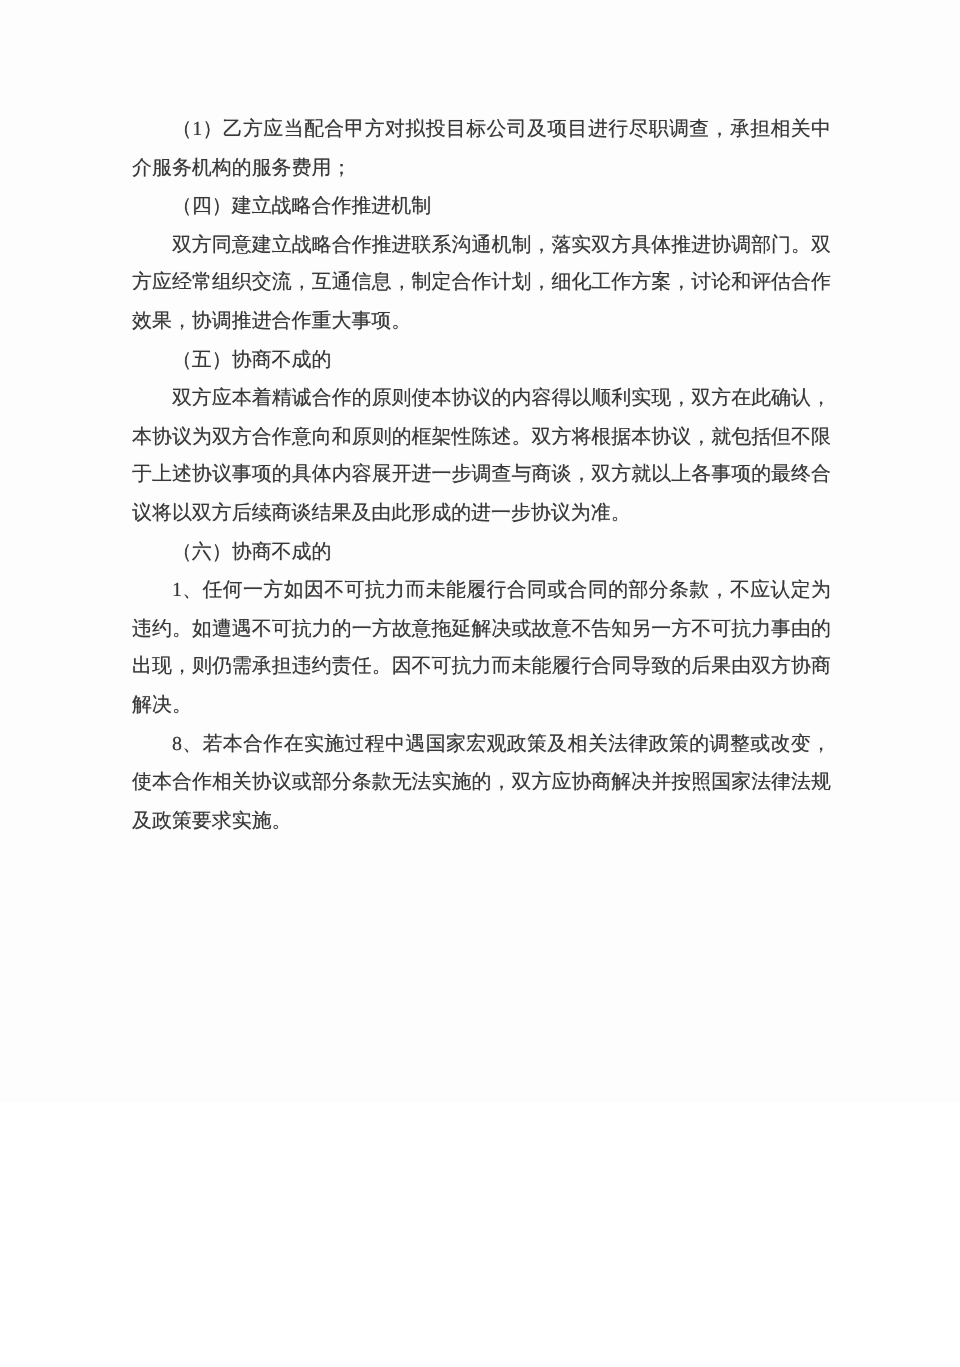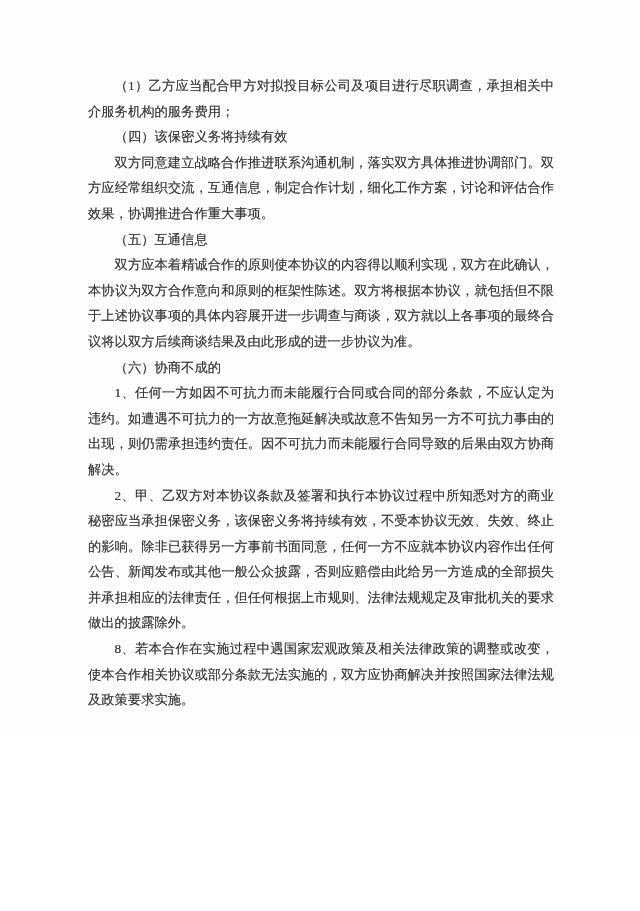--- a/index.html
+++ b/index.html
@@ -50,23 +50,22 @@
     line-height: 14px;
     text-shadow: 0 0 0.4px rgba(40,40,40,0.5);
   }
 </style>
 </head>
 <body>
 
 <div class="page">
   <div class="doc-body">
       <p class="para">（1）乙方应当配合甲方对拟投目标公司及项目进行尽职调查，承担相关中介服务机构的服务费用；</p>
-      <p class="para">（四）该保密义务将持续有效</p>
+      <p class="para">（四）建立战略合作推进机制</p>
       <p class="para">双方同意建立战略合作推进联系沟通机制，落实双方具体推进协调部门。双方应经常组织交流，互通信息，制定合作计划，细化工作方案，讨论和评估合作效果，协调推进合作重大事项。</p>
-      <p class="para">（五）互通信息</p>
+      <p class="para">（五）协商不成的</p>
       <p class="para">双方应本着精诚合作的原则使本协议的内容得以顺利实现，双方在此确认，本协议为双方合作意向和原则的框架性陈述。双方将根据本协议，就包括但不限于上述协议事项的具体内容展开进一步调查与商谈，双方就以上各事项的最终合议将以双方后续商谈结果及由此形成的进一步协议为准。</p>
       <p class="para">（六）协商不成的</p>
       <p class="para">1、任何一方如因不可抗力而未能履行合同或合同的部分条款，不应认定为违约。如遭遇不可抗力的一方故意拖延解决或故意不告知另一方不可抗力事由的出现，则仍需承担违约责任。因不可抗力而未能履行合同导致的后果由双方协商解决。</p>
-      <p class="para">2、甲、乙双方对本协议条款及签署和执行本协议过程中所知悉对方的商业秘密应当承担保密义务，该保密义务将持续有效，不受本协议无效、失效、终止的影响。除非已获得另一方事前书面同意，任何一方不应就本协议内容作出任何公告、新闻发布或其他一般公众披露，否则应赔偿由此给另一方造成的全部损失并承担相应的法律责任，但任何根据上市规则、法律法规规定及审批机关的要求做出的披露除外。</p>
       <p class="para">8、若本合作在实施过程中遇国家宏观政策及相关法律政策的调整或改变，使本合作相关协议或部分条款无法实施的，双方应协商解决并按照国家法律法规及政策要求实施。</p>
     </div>
   <div class="footer">4</div>
 </div>
 
 </body></html>

